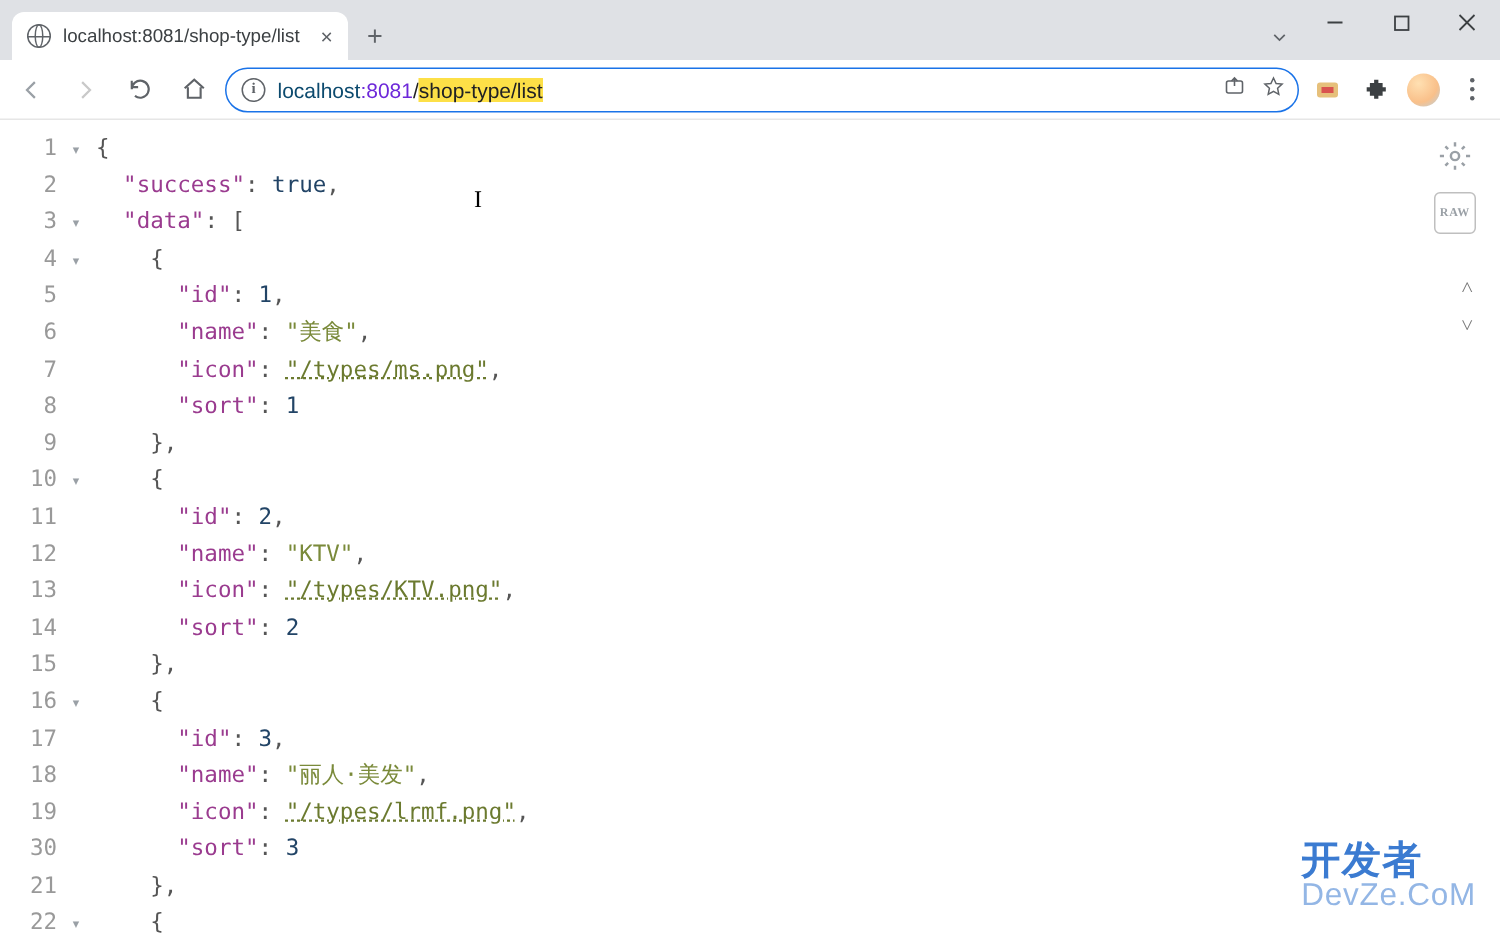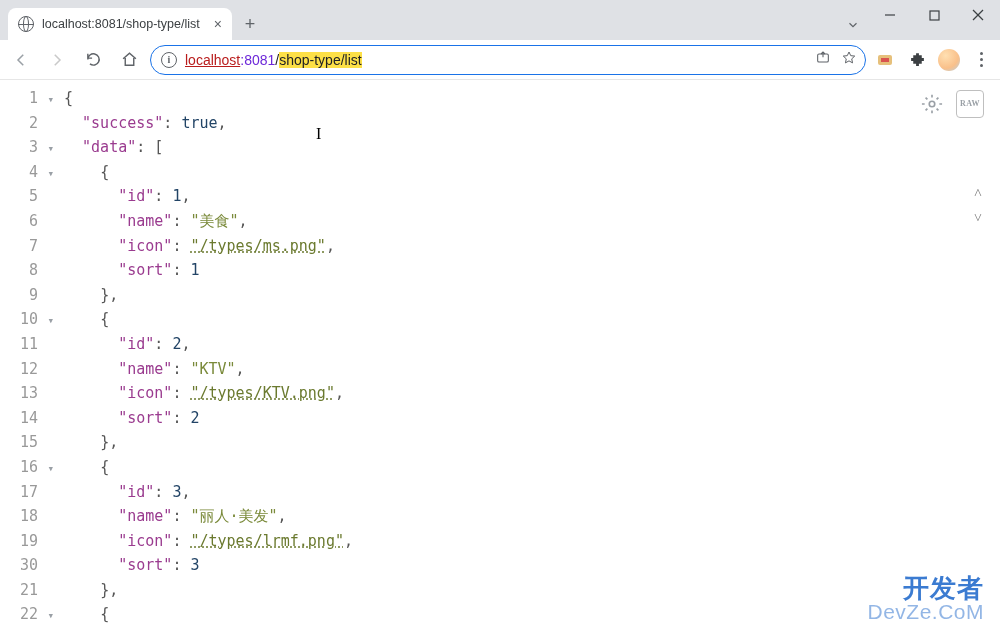--- a/index.html
+++ b/index.html
@@ -19,21 +19,21 @@
   .win-btn { width: 44px; height: 30px; display: flex; align-items: center; justify-content: center; color: #3c4043; }
   .win-btn svg { stroke: #3c4043; }
   .win-chevron { width: 30px; display:flex; align-items:center; justify-content:center; height:30px; color:#5f6368;}
 
   
   .toolbar { display: flex; align-items: center; height: 40px; padding: 0 6px; gap: 6px; background: #fff; border-bottom: 1px solid #e6e6e6; }
   .nav-btn { width: 30px; height: 30px; display: flex; align-items: center; justify-content: center; color: #9aa0a6; border-radius: 50%; }
   .nav-btn.enabled { color: #5f6368; }
   .omnibox { flex: 1; display: flex; align-items: center; height: 30px; border: 1.5px solid #1a73e8; border-radius: 16px; padding: 0 8px 0 10px; font-size: 14px; color: #202124; background:#fff; }
   .omnibox .info { width:16px; height:16px; border:1.3px solid #5f6368; border-radius:50%; display:flex; align-items:center; justify-content:center; font: 700 10px/1 "Segoe UI"; color:#5f6368; margin-right:8px; flex:none; }
-  .url-host { color:#b91c1c;text-decoration:underline; }
+  .url-host { color:#0c4a6e; }
   .url-port { color:#6d28d9; }
   .url-sel { background:#fde047; }
   .omni-icons { display:flex; gap:10px; margin-left:auto; color:#5f6368; }
   .ext-btn { width:26px; height:26px; display:flex; align-items:center; justify-content:center; }
   .avatar { width:22px; height:22px; border-radius:50%; background: radial-gradient(circle at 35% 30%, #ffe0b2, #f9c08a 60%, #b5d2e6); }
   .dots { display:flex; flex-direction:column; gap:3px; padding:0 4px;}
   .dots span{ width:3px;height:3px;background:#5f6368;border-radius:50%; }
 
   
   .viewer { display:flex; height: calc(631px - 80px); position:relative; font-family: Consolas, Menlo, monospace; font-size:15px; line-height:24.6px; color:#1a1a1a; overflow:hidden;}
@@ -42,26 +42,26 @@
   .gutter .gl.fold::after{ content:"▾"; position:absolute; right:-12px; top:2px; color:#9aa0a6; font-size:11px;}
   .code { padding:6px 0 0 20px; white-space:pre; }
   .ln { height:24.6px; }
   .k { color:#9a3b8f; } 
   .s { color:#7a8a3a; } 
   .n { color:#246; }    
   .b { color:#246; }    
   .lnk { color:#6b7a2f; text-decoration: underline dotted; }
   .p { color:#555; }    
 
-  .side-icons { position:absolute; right:16px; top:10px; display:flex; flex-direction:row; gap:10px; color:#9aa0a6;}
+  .side-icons { position:absolute; right:16px; top:10px; display:flex; flex-direction:column; gap:10px; color:#9aa0a6;}
   .si { width:28px; height:28px; display:flex; align-items:center; justify-content:center; }
   .si.gear svg { stroke:#9aa0a6; }
   .si.raw { border:1.5px solid #bfbfbf; border-radius:4px; font: 600 8px/1 Consolas; color:#9aa0a6; letter-spacing:.5px;}
   .scroll-arrows { position:absolute; right:18px; top:100px; display:flex; flex-direction:column; color:#777; font-size:14px; gap:0;}
-  .watermark { position:absolute; right:16px; bottom:6px; text-align:right; font-family:"Microsoft YaHei","Segoe UI",sans-serif; }
+  .watermark { position:absolute; right:16px; bottom:21px; text-align:left; font-family:"Microsoft YaHei","Segoe UI",sans-serif; }
   .watermark .l1 { color:#3b7bd1; font-size:26px; font-weight:700; letter-spacing:1px;}
   .watermark .l2 { color:#3b7bd1; font-size:21px; letter-spacing:.5px; opacity:.55;}
   .cursor { position:absolute; left:316px; top:46px; font: 16px/1 Consolas; color:#000; }
 </style>
 </head>
 <body>
 
 <div class="titlebar">
   <div class="tab-strip">
     <div class="tab">

